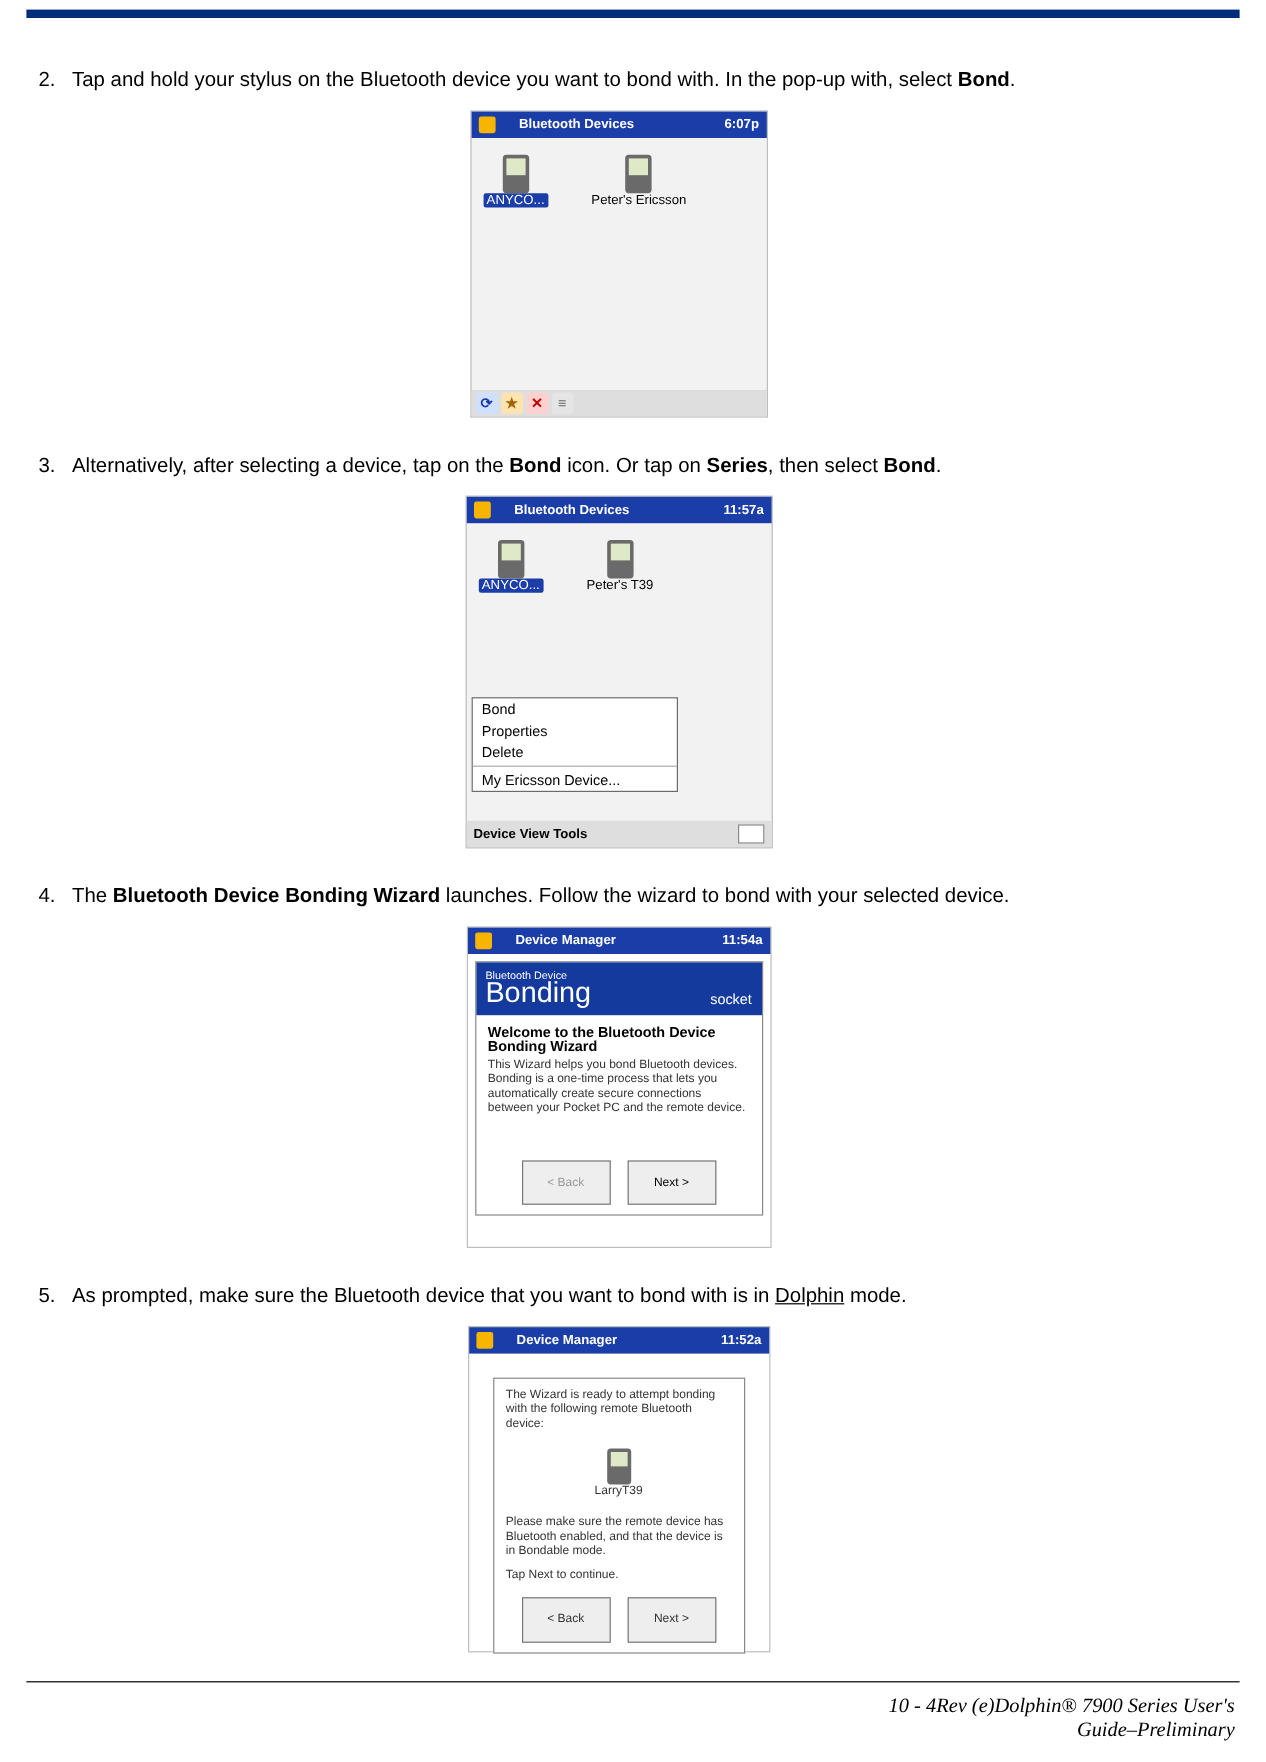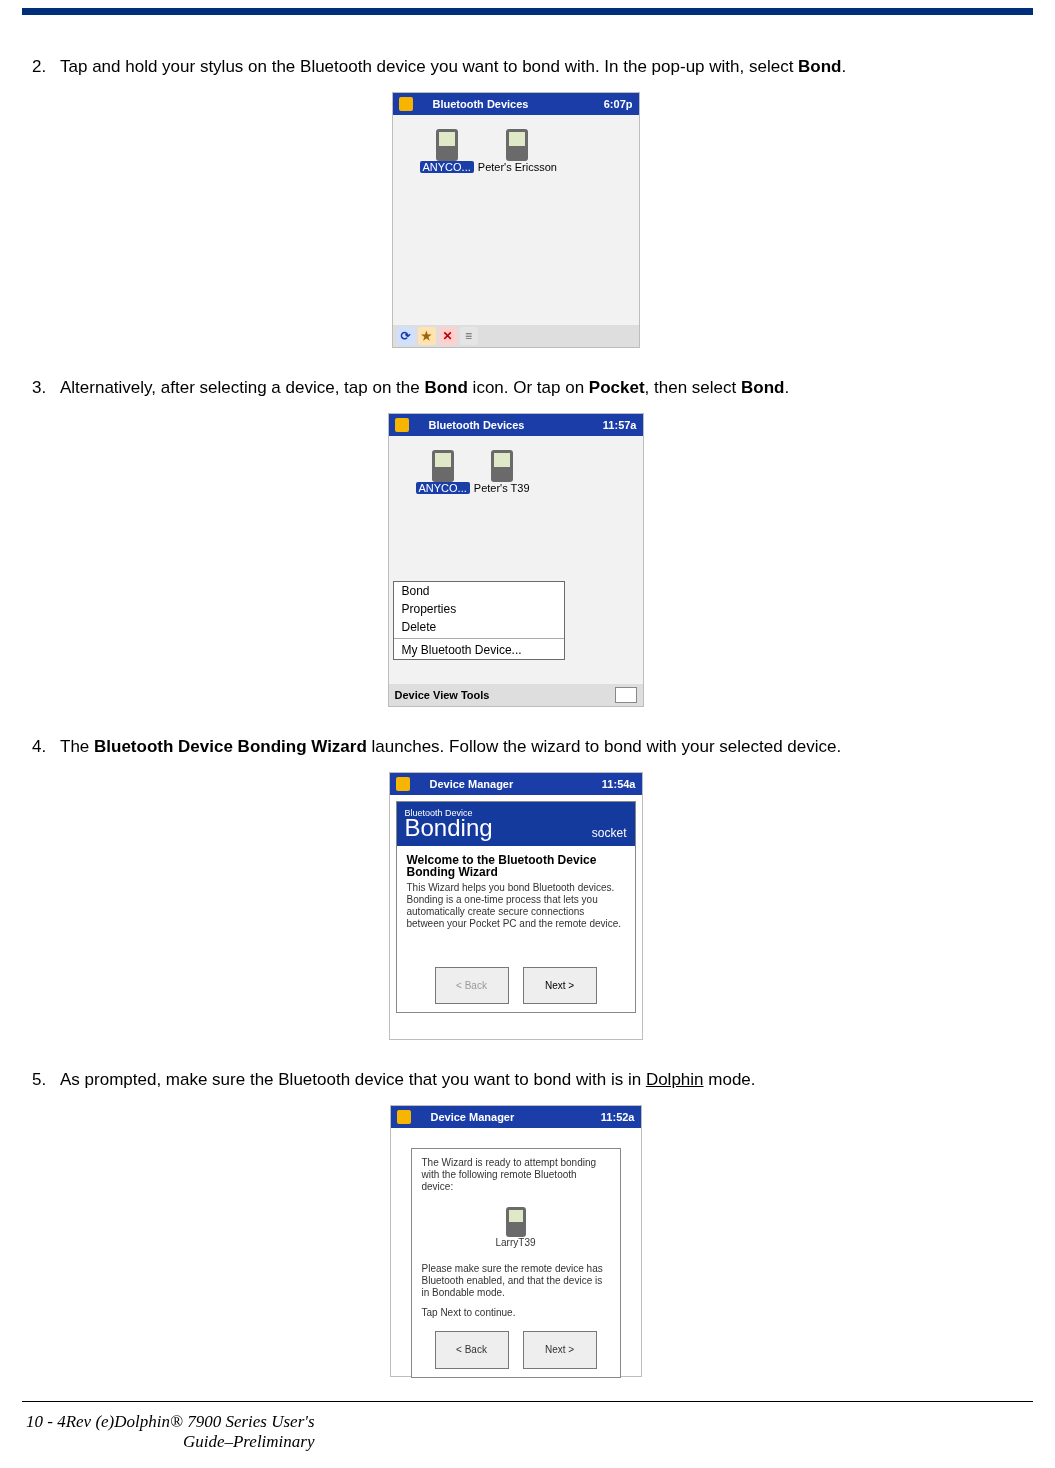--- a/index.html
+++ b/index.html
@@ -11,21 +11,21 @@
   .step-num{width:28px;flex:0 0 28px;font-size:17px;line-height:23px;text-align:left}
   .step-body{flex:1;font-size:17px;line-height:23px}
   .step-body b{font-weight:bold}
   .step-body .u{text-decoration:underline}
   .shot{margin:14px auto 28px;background:#f2f2f2;border:1px solid #bdbdbd;position:relative;font-family:Tahoma,Arial,sans-serif}
   
   .shot1{width:246px;height:254px}
   .bar{height:22px;background:#1a3da8;color:#fff;display:flex;align-items:center;justify-content:space-between;padding:0 6px;font-size:11px;font-weight:bold}
   .bar .left{display:flex;align-items:center;gap:20px}
   .bar .winicon{width:14px;height:14px;background:#f7b500;border-radius:2px;display:inline-block}
-  .devices{display:flex;gap:4px;padding:14px 27px}
+  .devices{display:flex;gap:36px;padding:14px 10px}
   .dev{display:flex;flex-direction:column;align-items:center;font-size:11px;line-height:12px;text-align:center}
   .dev .phone{width:22px;height:32px;background:#6a6a6a;border-radius:3px;position:relative}
   .dev .phone:before{content:"";position:absolute;top:3px;left:3px;right:3px;height:14px;background:#dfe9c7}
   .dev.sel .label{background:#1a3da8;color:#fff;padding:0 3px;border-radius:2px}
   .toolbar{position:absolute;left:0;right:0;bottom:0;height:22px;background:#dedede;display:flex;align-items:center;gap:3px;padding:0 4px}
   .tb-ico{width:18px;height:18px;border-radius:3px;display:inline-flex;align-items:center;justify-content:center;font-size:12px;font-weight:bold}
   .tb-search{background:#d0e0ff;color:#1a3da8}
   .tb-bond{background:#ffe3b0;color:#a06500}
   .tb-del{background:#ffd0d0;color:#c00000}
   .tb-menu{background:#e5e5e5;color:#666}
@@ -49,21 +49,21 @@
   .btn{font-size:10px;border:1px solid #777;background:#eee;padding:12px 10px;min-width:52px;text-align:center}
   .btn.dis{color:#999}
   
   .shot4{width:250px;height:270px;background:#fff}
   .box4{border:1px solid #888;margin:20px;height:230px;background:#fff;position:relative;padding:8px 10px;font-size:10px;line-height:12px;color:#333;box-sizing:border-box}
   .centerdev{display:flex;flex-direction:column;align-items:center;margin:14px 0}
   .centerdev .phone{width:20px;height:30px;background:#6a6a6a;border-radius:3px;position:relative}
   .centerdev .phone:before{content:"";position:absolute;top:3px;left:3px;right:3px;height:12px;background:#dfe9c7}
   
   .foot-rule{border-top:1px solid #000;margin:0 22px}
-  .footer{display:flex;justify-content:flex-start;padding:10px 26px 0 26px;font-family:"Times New Roman",Times,serif;font-style:italic;font-size:17px}
+  .footer{display:flex;justify-content:flex-end;padding:10px 26px 0 26px;font-family:"Times New Roman",Times,serif;font-style:italic;font-size:17px}
   .footer .right{text-align:right;line-height:20px}
 </style>
 </head>
 <body>
 
 <div class="page">
   <div class="top-rule"></div>
   <div class="content">
     <ol class="steps">
 
@@ -98,21 +98,21 @@
         <span class="tb-ico tb-bond">★</span>
         <span class="tb-ico tb-del">✕</span>
         <span class="tb-ico tb-menu">≡</span>
       </div>
     </div>
 
     <ol class="steps">
       <li class="step">
         <div class="step-num">3.</div>
         <div class="step-body">
-          <span>Alternatively, after selecting a device, tap on the </span><b>Bond</b><span> icon. Or tap on </span><b>Pocket</b><span>, then select </span><b>Bond</b><span>.</span>
+          <span>Alternatively, after selecting a device, tap on the </span><b>Bond</b><span> icon. Or tap on </span><b>Series</b><span>, then select </span><b>Bond</b><span>.</span>
         </div>
       </li>
     </ol>
 
     <div class="shot shot2">
       <div class="bar">
         <span class="left">
             <span class="winicon"></span>
             <span>Bluetooth Devices</span>
           </span>
@@ -126,21 +126,21 @@
         <div class="dev">
             <div class="phone"></div>
             <div class="label">Peter's T39</div>
           </div>
       </div>
       <div class="menu">
         <div class="mi">Bond</div>
         <div class="mi">Properties</div>
         <div class="mi">Delete</div>
         <div class="divider"></div>
-        <div class="mi">My Bluetooth Device...</div>
+        <div class="mi">My Ericsson Device...</div>
       </div>
       <div class="menubar">
         <span>Device  View  Tools</span>
         <span class="kbd"></span>
       </div>
     </div>
 
     <ol class="steps">
       <li class="step">
         <div class="step-num">4.</div>

